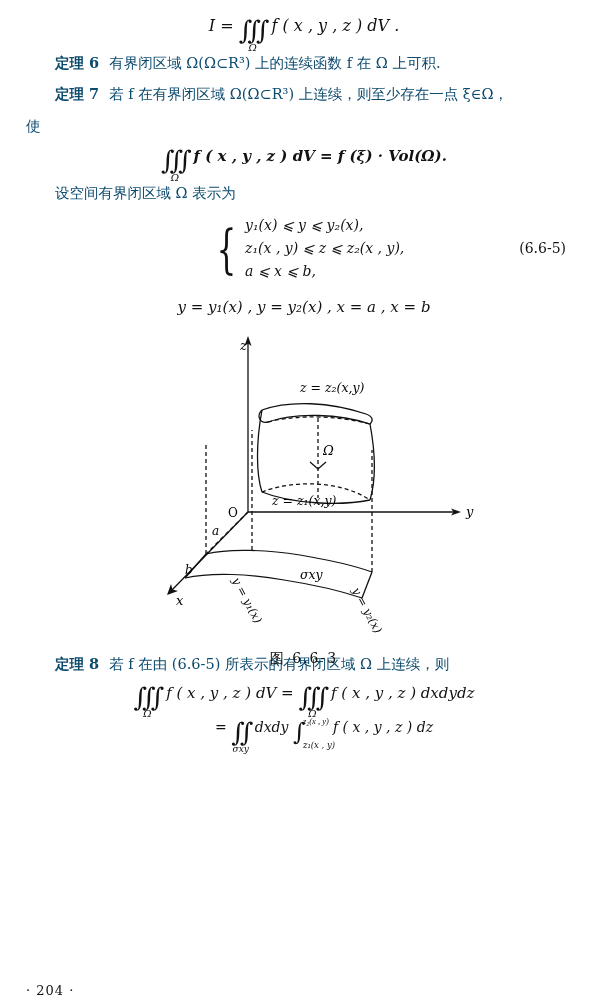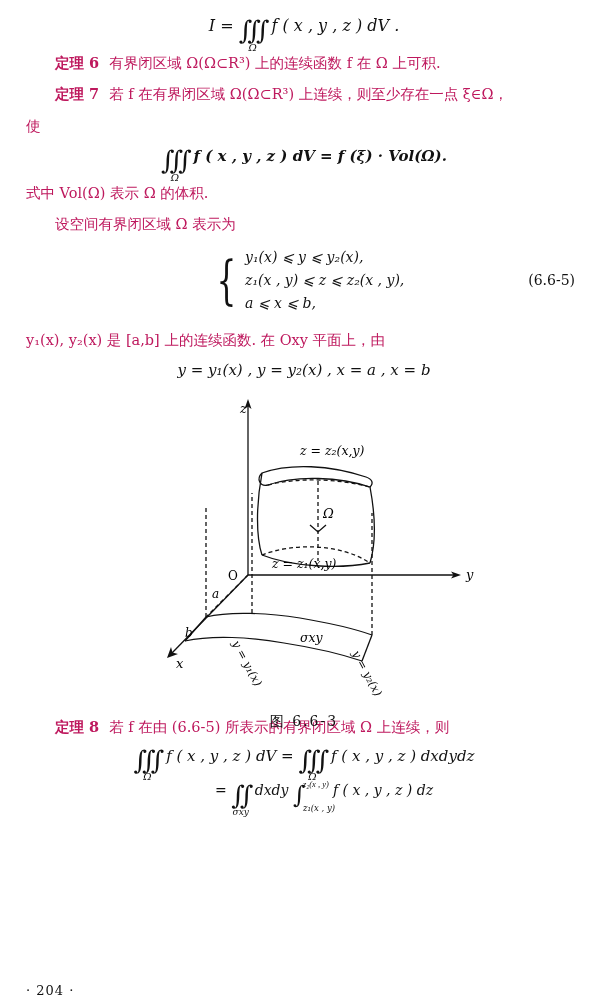--- a/index.html
+++ b/index.html
@@ -18,21 +18,21 @@
   .page {
     position: relative;
     width: 608px;
     height: 1002px;
     padding: 0;
     box-sizing: border-box;
   }
   .body-text {
     font-size: 14.5px;
     line-height: 1.55;
-    color: #be185d;
+    color: #0c4a6e;
   }
   .bold {
     font-weight: bold;
   }
   .it {
     font-style: italic;
   }
   .block {
     margin: 0;
     padding: 0;
@@ -123,21 +123,21 @@
     display: inline-block;
     margin-right: 2px;
   }
   .sys-lines {
     font-size: 14px;
     line-height: 1.65;
     font-style: italic;
   }
   .eqno {
     position: absolute;
-    right: 33px;
+    right: 42px;
     top: 26px;
     font-size: 14px;
   }
 
   
   #figure {
     position: relative;
     width: 608px;
     height: 322px;
     margin-top: 6px;
@@ -217,43 +217,37 @@
   </div>
   <div class="para body-text noindent">
     <span>使</span>
   </div>
 
   <div class="disp">
     <span class="tripleint">∭<span class="sub">Ω</span></span>
     <span class="it bold">f ( x , y , z ) dV = f (ξ) · Vol(Ω).</span>
   </div>
 
-  <div class="para body-text noindent">
-    <span>式中 Vol(Ω) 表示 Ω 的体积.</span>
-  </div>
 
   <div class="para body-text hang">
     <span>设空间有界闭区域 Ω 表示为</span>
   </div>
 
   <div class="sys-wrap">
     <div class="sys">
       <span class="brace">{</span>
       <span class="sys-lines">
         <div>y₁(x) ⩽ y ⩽ y₂(x),</div>
         <div>z₁(x , y) ⩽ z ⩽ z₂(x , y),</div>
         <div>a ⩽ x ⩽ b,</div>
       </span>
     </div>
     <div class="eqno">(6.6-5)</div>
   </div>
 
-  <div class="para body-text noindent">
-    <span>y₁(x), y₂(x) 是 [a,b] 上的连续函数. 在 Oxy 平面上，由</span>
-  </div>
 
   <div class="disp">
     <span class="it">y = y₁(x) , y = y₂(x) , x = a , x = b</span>
   </div>
 
 
   <div id="figure">
     <svg width="608" height="322" viewBox="0 0 608 322">
       <g stroke="#111" fill="none" stroke-width="1.3">
 

